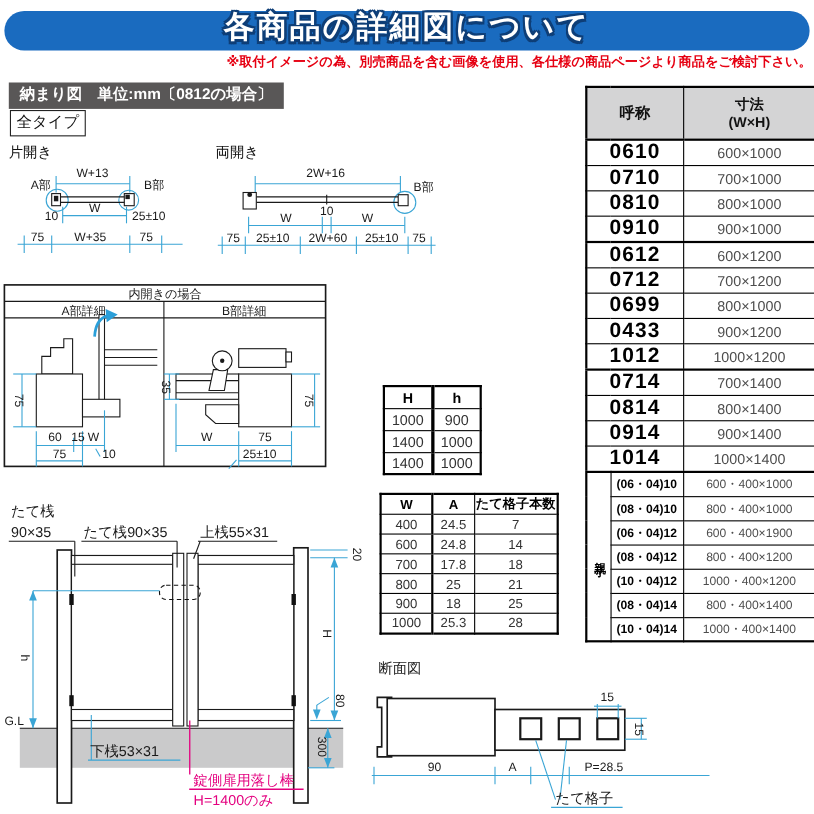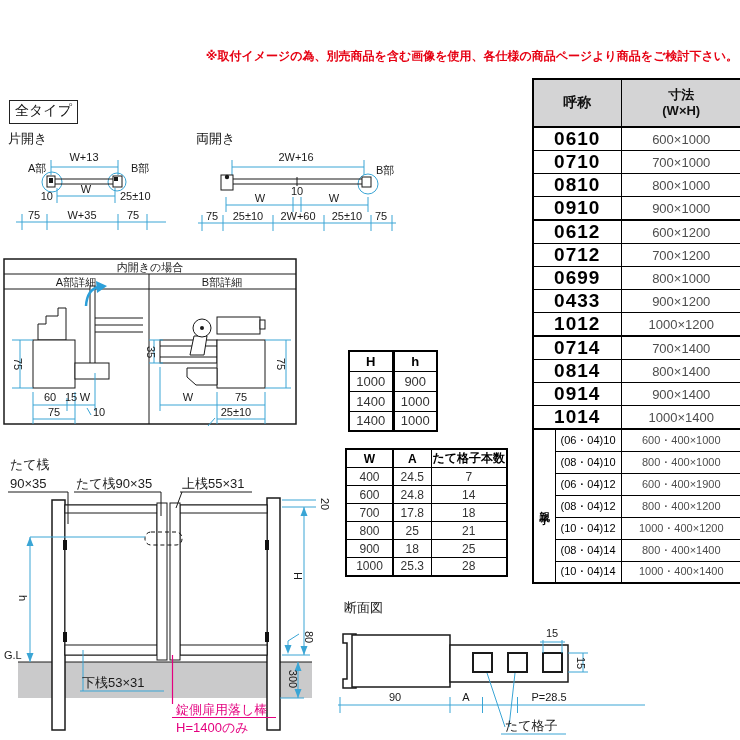--- a/index.html
+++ b/index.html
@@ -30,42 +30,46 @@
   th, td { border:1px solid #000; text-align:center; vertical-align:middle; padding:0; }
 
   .size-table { left:532px; top:78px; width:211px; border:2px solid #000; }
   .size-table thead th { background:#d4d4d5; height:48px; font-size:14px; font-weight:bold;
     color:#111; border-bottom:2px solid #000; }
   .size-table thead th div { line-height:1.2; font-size:13px; }
   .size-table tbody { border-top:2px solid #000; }
   .size-table tbody td { height:23px; font-size:13px; color:#4d4d4d; }
   .size-table tbody td[colspan] { font-weight:bold; color:#000; font-size:19px; letter-spacing:1px; }
   .size-table tbody.oyako td { height:22px; font-size:11px; }
-  .size-table tbody.oyako td:nth-last-child(2) { font-weight:normal; color:#000; }
+  .size-table tbody.oyako td:nth-last-child(2) { font-weight:bold; color:#000; }
   .size-table .span-cell { writing-mode:vertical-rl; text-orientation:upright;
     font-size:14px; font-weight:bold; color:#000; letter-spacing:4px; }
 
   .hh-table { left:348px; top:350px; border:2px solid #000; }
   .hh-table th, .hh-table td { width:44px; height:20px; font-size:13px; color:#333; }
   .hh-table th { color:#000; font-weight:bold; }
   .hh-table th:first-child, .hh-table td:first-child { border-right:3px solid #000; }
 
   .wa-table { left:345px; top:448px; border:2px solid #000; }
   .wa-table th, .wa-table td { height:18px; font-size:12px; color:#333; }
   .wa-table th { color:#000; font-weight:bold; }
   .wa-table th:nth-child(1), .wa-table td:nth-child(1) { width:47px; border-right:2.5px solid #000; }
   .wa-table th:nth-child(2), .wa-table td:nth-child(2) { width:38px; border-right:1.5px solid #000; }
   .wa-table th:nth-child(3), .wa-table td:nth-child(3) { width:76px; }
 </style>
 </head>
 <body>
 
 <div class="canvas">
 
+  <div class="banner">
+    <span class="banner-title">各商品の詳細図について</span>
+  </div>
   <div class="disclaimer">※取付イメージの為、別売商品を含む画像を使用、各仕様の商品ページより商品をご検討下さい。</div>
+  <div class="sec-label">納まり図　単位:mm〔0812の場合〕</div>
   <div class="type-box">全タイプ</div>
 
   <div class="diag-label" style="left:8px;top:130px">片開き</div>
   <div class="diag-label" style="left:196px;top:130px">両開き</div>
 
   <svg style="left:14px;top:146px" width="182" height="96" viewBox="0 0 182 96">
     <g>
       <line class="dln" x1="37" y1="21" x2="104" y2="21"></line>
       <line class="dln" x1="37" y1="14" x2="37" y2="29"></line>
       <line class="dln" x1="104" y1="14" x2="104" y2="29"></line>

